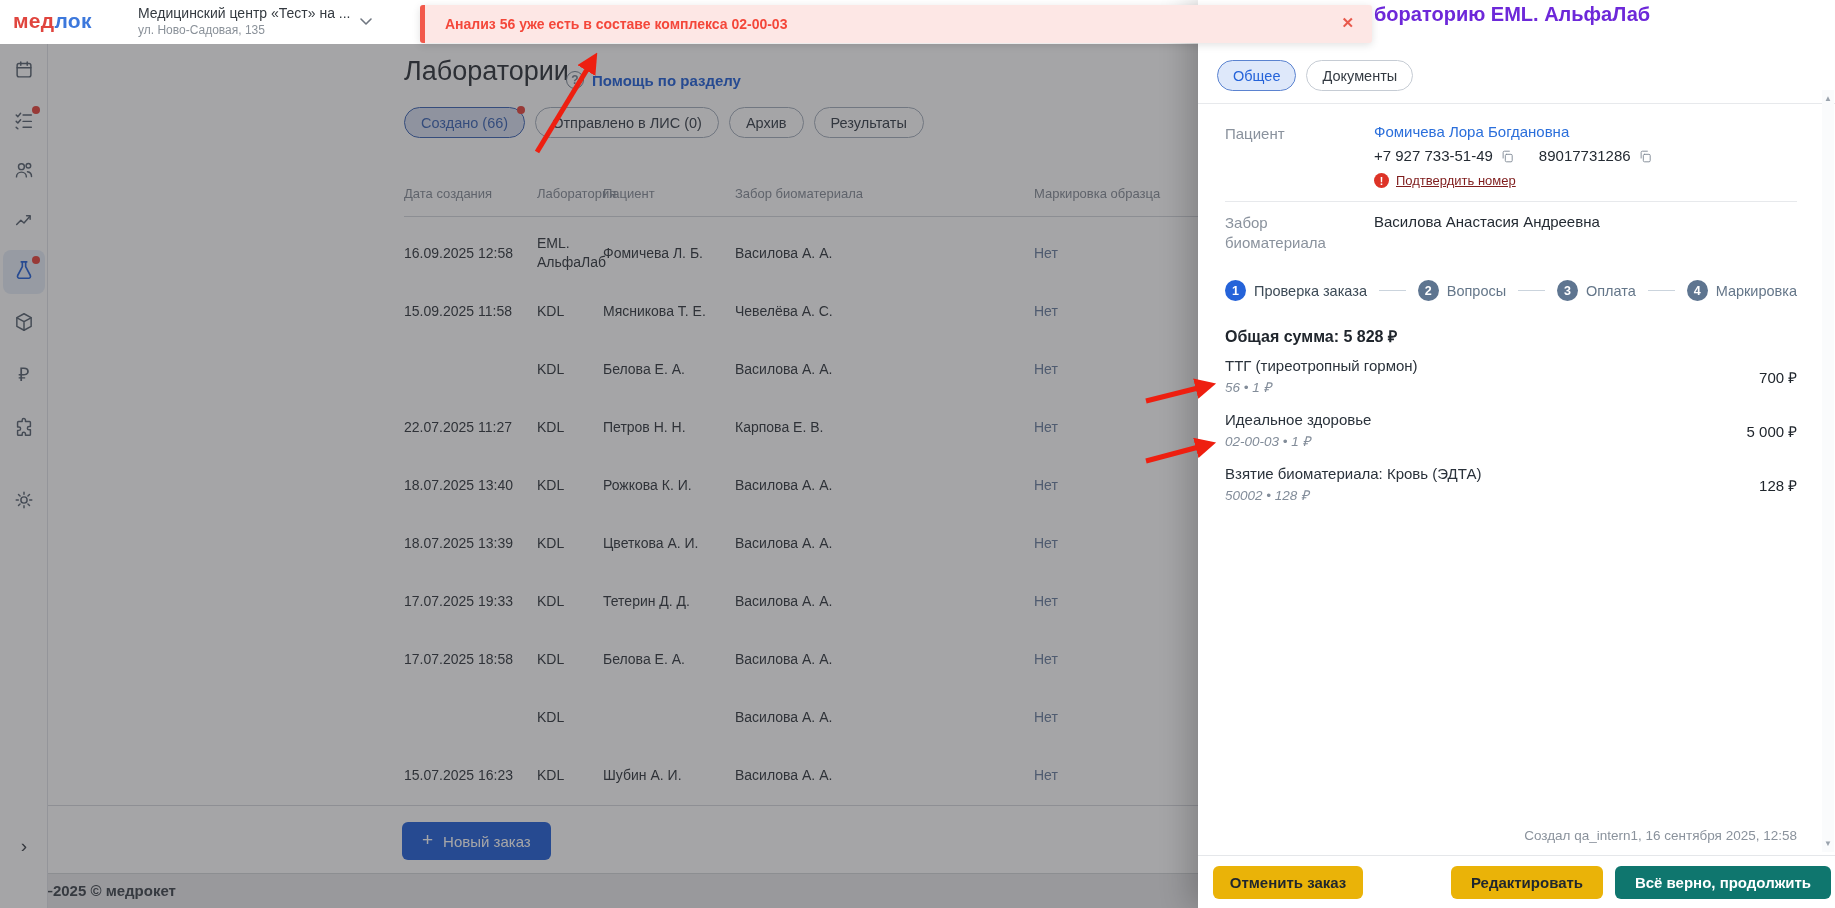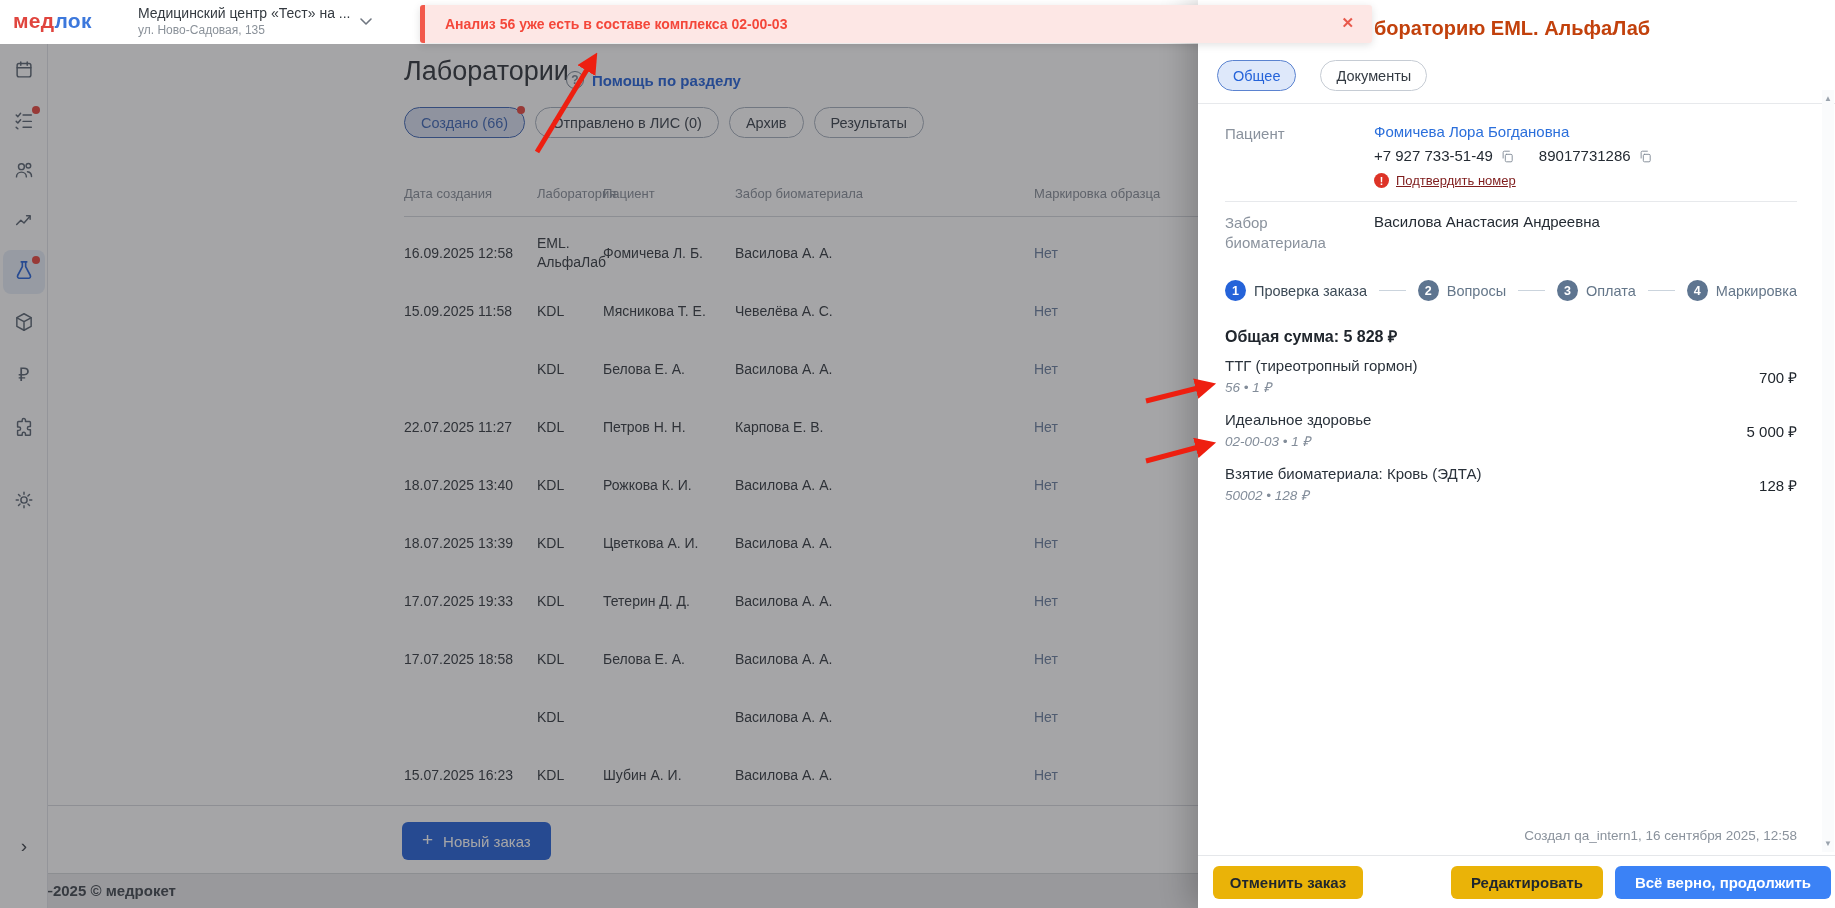--- a/index.html
+++ b/index.html
@@ -60,22 +60,22 @@
   .new-order .plus { font-size:19px; font-weight:400; margin-top:-2px; }
   .bottom-strip { position:absolute; left:-48px; top:829px; width:1198px; height:35px; background:#EAEAEC; border-top:1px solid #D5D7DA; }
   .copyright { position:absolute; left:12px; top:8px; font-size:15px; font-weight:600; color:#41474E; }
 
   
   .dim { position:absolute; left:0; top:44px; width:1198px; height:864px; background:rgba(40,40,45,.42); z-index:40; }
 
   
   .panel { position:absolute; left:1198px; top:0; width:637px; height:908px; background:#fff; z-index:50;
            box-shadow:-10px 0 28px rgba(0,0,0,.20); }
-  .panel-title { position:absolute; left:176px; top:17px; font-size:20px; font-weight:600; color:#c2410c; white-space:nowrap; }
-  .ptabs { position:absolute; left:19px; top:60px; display:flex; gap:24px;text-align:center; }
+  .panel-title { position:absolute; left:176px; top:3px; font-size:20px; font-weight:600; color:#6d28d9; white-space:nowrap; }
+  .ptabs { position:absolute; left:19px; top:60px; display:flex; gap:10px;text-align:center; }
   .ptab { height:31px; padding:0 15px; border-radius:16px; font-size:14.5px; display:flex; align-items:center; cursor:pointer; }
   .ptab.active { background:#DEE8FA; border:1px solid #5B83D0; color:#2563D9; }
   .ptab.idle { background:#fff; border:1px solid #C6CCD4; color:#333A42; }
   .pdiv-top { position:absolute; left:0; top:103px; width:637px; height:1px; background:#E7E9EC; }
 
   .plabel { position:absolute; left:27px; font-size:15px; color:#8A929D; line-height:1.35; }
   .patient-name { position:absolute; left:176px; top:123px; font-size:15px; color:#2B6FDB; cursor:pointer; }
   .phones { position:absolute; left:176px; top:147px; display:flex; align-items:center; gap:7px; font-size:15px; color:#242B33; }
   .copy-ic { cursor:pointer; display:inline-flex; margin-top:2px; }
   .copy-ic svg { stroke:#818B96; fill:none; stroke-width:1.5; stroke-linecap:round; stroke-linejoin:round; }
@@ -103,21 +103,21 @@
   .item { display:flex; justify-content:space-between; align-items:center; margin-bottom:15px; }
   .item-name { font-size:15px; color:#2A323B; }
   .item-code { font-size:13.5px; color:#828C99; margin-top:4px;font-style:italic; }
   .item-price { font-size:15px; color:#20262D; white-space:nowrap; }
 
   .created { position:absolute; right:38px; top:828px; font-size:13.5px; color:#8A929C; }
   .pfooter { position:absolute; left:0; top:855px; width:637px; height:53px; border-top:1px solid #E5E7EA; background:#fff; }
   .btn { position:absolute; top:10px; height:33px; border:none; border-radius:6px; font-size:15px; font-weight:600;
          font-family:inherit; cursor:pointer; display:flex; align-items:center; justify-content:center; }
   .btn.gray { background:#eab308; color:#1F262E; }
-  .btn.blue { background:#3b82f6; color:#fff; }
+  .btn.blue { background:#0f766e; color:#fff; }
   .b-cancel { left:15px; width:150px; } .b-edit { left:253px; width:152px; } .b-continue { left:417px; width:216px; }
 
   .pscroll { position:absolute; right:1px; top:90px; bottom:56px; width:12px; background:#FAFBFC; }
   .scroll-arrow { position:absolute; left:0; width:12px; text-align:center; font-size:8px; color:#9AA3AD; cursor:pointer; }
   .sa-up { top:4px; } .sa-down { bottom:4px; }
 
   
   .arrows { position:absolute; left:0; top:0; width:1835px; height:908px; z-index:120; pointer-events:none; }
 </style>
 </head>

